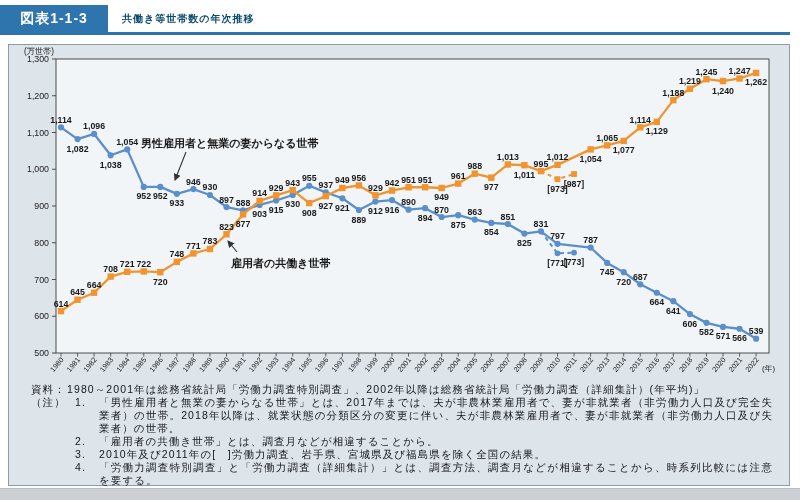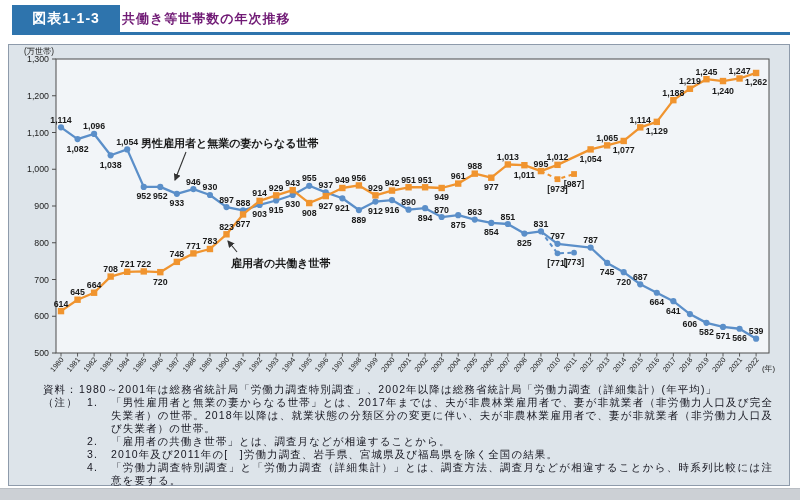--- a/index.html
+++ b/index.html
@@ -2,42 +2,42 @@
 <html><head>
 <meta charset="utf-8">
 <style>
   html,body{margin:0;padding:0;}
   body{
     width:800px;height:500px;overflow:hidden;background:#ffffff;
     font-family:"Liberation Sans","DejaVu Sans",sans-serif;
     position:relative;
   }
   .header{
-    position:absolute;left:12px;top:5px;right:10px;height:27px;
+    position:absolute;left:0;top:5px;right:10px;height:27px;
     display:flex;align-items:stretch;border-bottom:3px solid #2e74ad;
   }
   .fig-badge{
     background:#2e74ad;color:#ffffff;font-weight:bold;font-size:14px;
     display:flex;align-items:center;justify-content:center;
     padding:0 13px;min-width:82px;letter-spacing:1px;
   }
   .fig-title{
-    display:flex;align-items:center;margin-left:2px;
-    font-size:13px;font-weight:bold;color:#701a75;letter-spacing:1px;
+    display:flex;align-items:center;margin-left:14px;
+    font-size:10px;font-weight:bold;color:#0c4a6e;letter-spacing:1px;
   }
   .chart-box{
     position:absolute;left:8px;top:44px;width:782px;height:442px;
     background:#dde4ea;border:1px solid #8e9bab;box-sizing:border-box;
   }
   .chart-box svg{position:absolute;left:0;top:0;}
   svg text{font-family:"Liberation Sans","DejaVu Sans",sans-serif;}
   .footnotes{
     position:absolute;left:0;top:336px;right:0;
     padding:2px 16px 12px 22px;
-    font-size:10.5px;line-height:13px;color:#15151f;letter-spacing:1.1px;margin-left:12px;
+    font-size:10.5px;line-height:13px;color:#15151f;letter-spacing:1.1px;
   }
   .src-row{display:flex;}
   .src-label{flex:0 0 36px;white-space:nowrap;}
   .src-text{flex:1;text-align:justify;}
   .notes-wrap{position:relative;padding-left:44px;}
   .note-header{position:absolute;left:0;top:0;white-space:nowrap;}
   .note-row{display:flex;}
   .note-num{flex:0 0 24px;}
   .note-text{flex:1;text-align:justify;}
   .bottom-strip{

